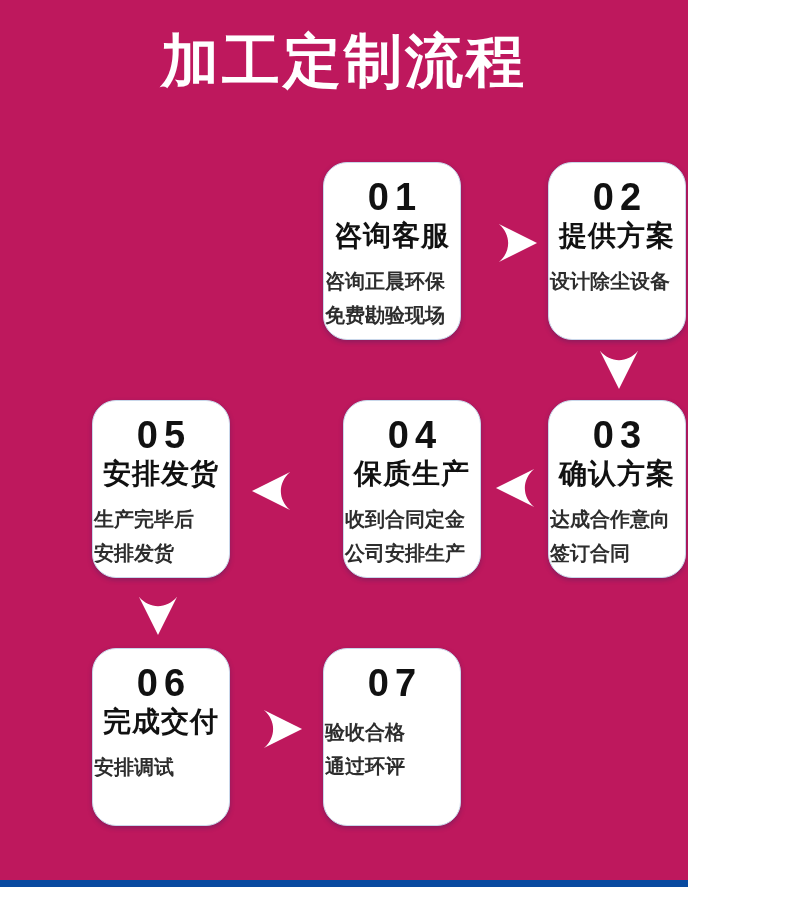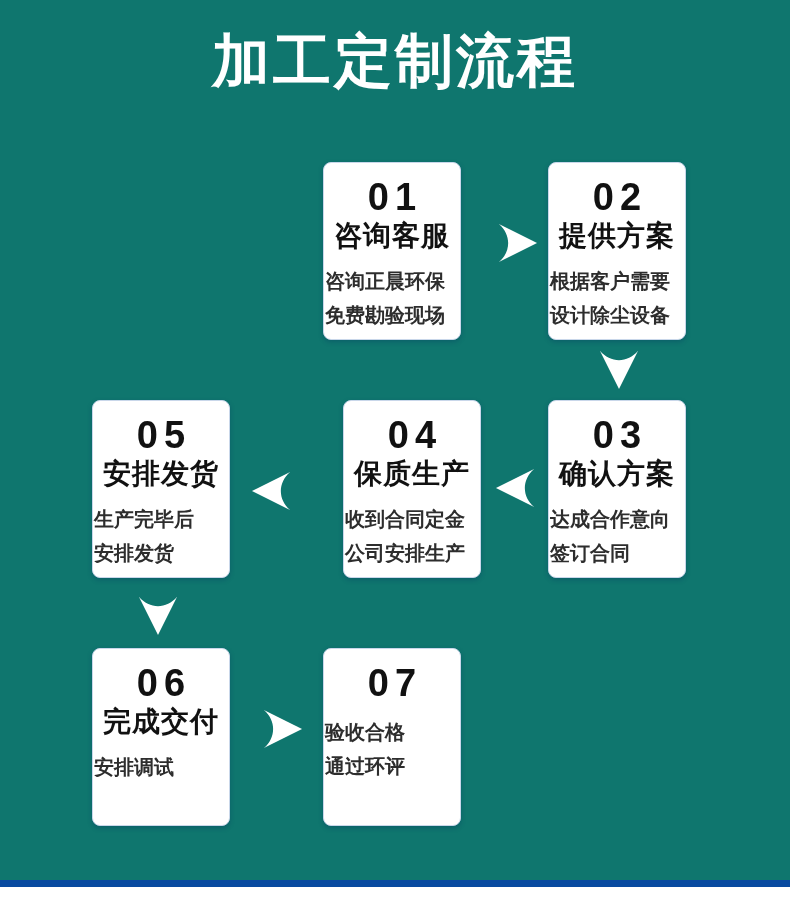--- a/index.html
+++ b/index.html
@@ -1,22 +1,22 @@
 <!DOCTYPE html>
 <html><head>
 <meta charset="utf-8">
 <style>
   html, body { margin: 0; padding: 0; }
   body { font-family: "Liberation Sans", "DejaVu Sans", sans-serif; }
 
   .page {
     position: relative;
-    width: 790px;
+    width: 688px;
     height: 903px;
-    background: #0f766e;
+    background: #be185d;
     overflow: hidden;
   }
 
   .title {
     position: absolute;
     top: 26px;
     left: 0;
     width: 100%;
     margin: 0;
     text-align: center;
@@ -26,21 +26,21 @@
     letter-spacing: 3px;
     color: #ffffff;
   }
 
   .step-box {
     position: absolute;
     width: 138px;
     height: 178px;
     background: #ffffff;
     border: 1px solid #c9d7ea;
-    border-radius: 8px;
+    border-radius: 24px;
     box-shadow: 0 2px 5px rgba(3, 40, 95, 0.28);
     box-sizing: border-box;
   }
   .pos-1 { left: 323px; top: 162px; }
   .pos-2 { left: 548px; top: 162px; }
   .pos-3 { left: 548px; top: 400px; }
   .pos-4 { left: 323px; top: 400px; margin-left: 20px; }
   .pos-5 { left: 92px;  top: 400px; }
   .pos-6 { left: 92px;  top: 648px; }
   .pos-7 { left: 323px; top: 648px; }
@@ -121,21 +121,20 @@
     <div class="step-lines">
       <div class="step-line">咨询正晨环保</div>
       <div class="step-line">免费勘验现场</div>
     </div>
   </div>
 
   <div class="step-box pos-2">
     <div class="step-number">02</div>
     <div class="step-title">提供方案</div>
     <div class="step-lines">
-      <div class="step-line">根据客户需要</div>
       <div class="step-line">设计除尘设备</div>
     </div>
   </div>
 
   <div class="step-box pos-3">
     <div class="step-number">03</div>
     <div class="step-title">确认方案</div>
     <div class="step-lines">
       <div class="step-line">达成合作意向</div>
       <div class="step-line">签订合同</div>

